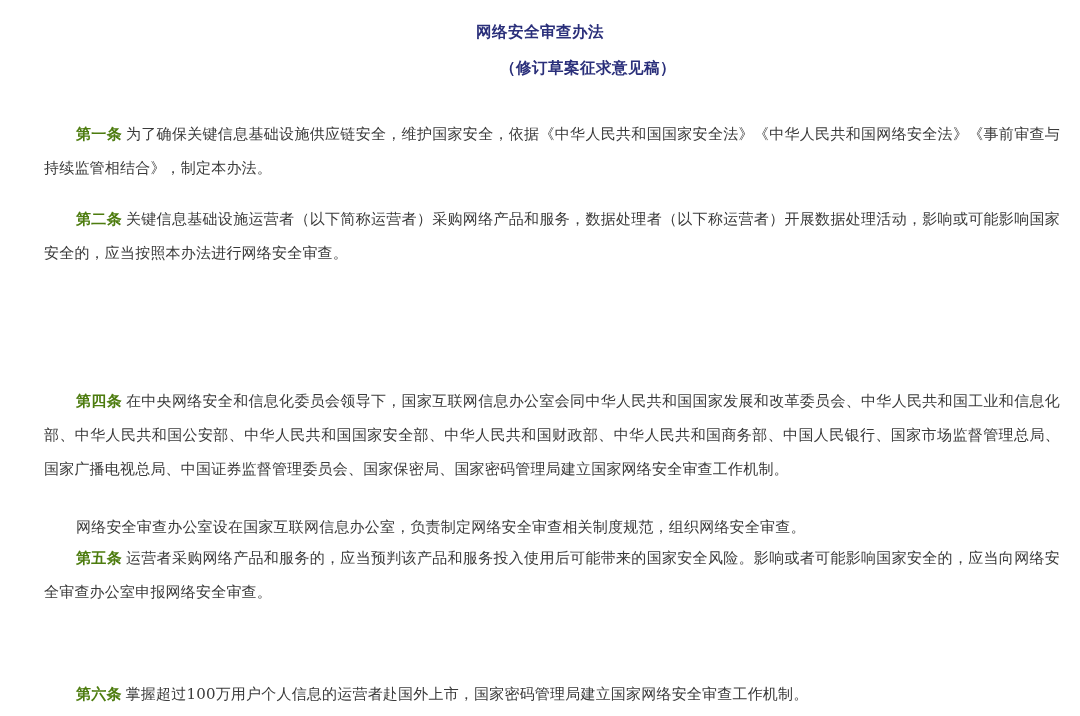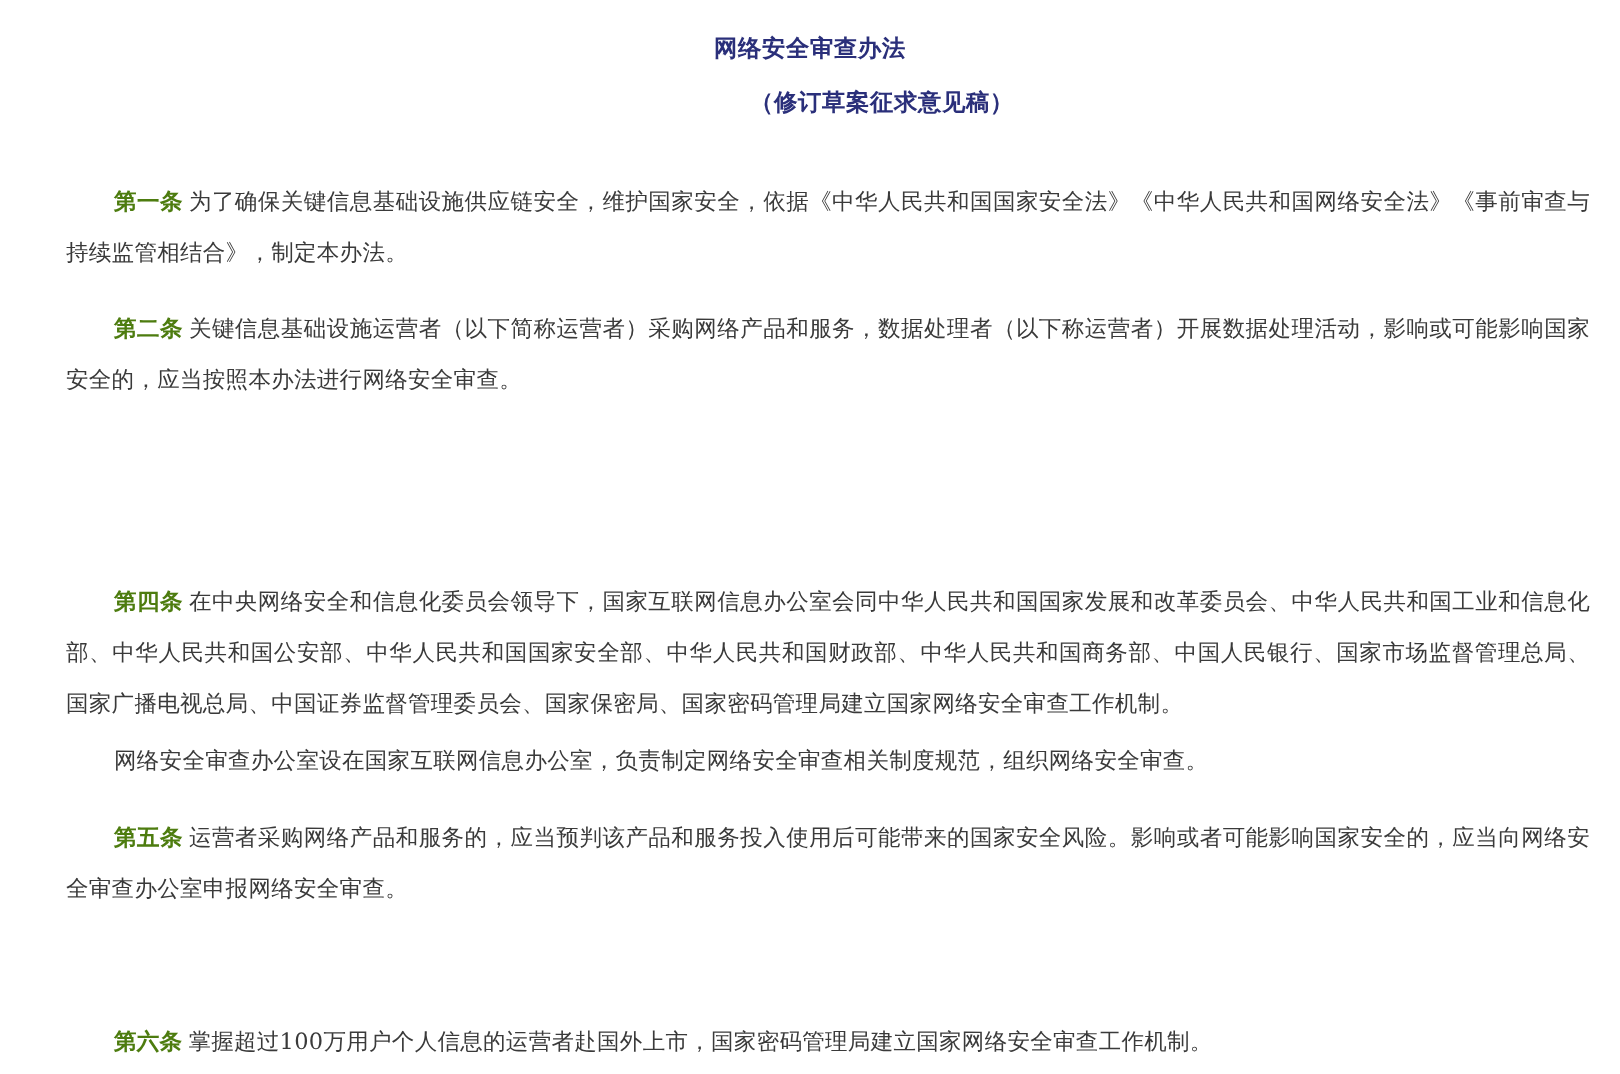--- a/index.html
+++ b/index.html
@@ -48,21 +48,21 @@
     }
     .label {
       font-weight: bold;
       color: #4d7c0f;
       margin-right: 4px;
     }
     .p1 { top: 117px; }
     .p2 { top: 202px; }
     .p3 { top: 287px; }
     .p4 { top: 372px; margin-top: 12px; }
-    .p5 { top: 490px; }
+    .p5 { top: 510px; }
     .p6 { top: 541px; }
     .p7 { top: 626px; }
     .p8 { top: 677px; }
   </style>
 </head>
 <body>
 
 <div class="doc">
   <div class="title main">网络安全审查办法</div>
   <div class="title sub">（修订草案征求意见稿）</div>

